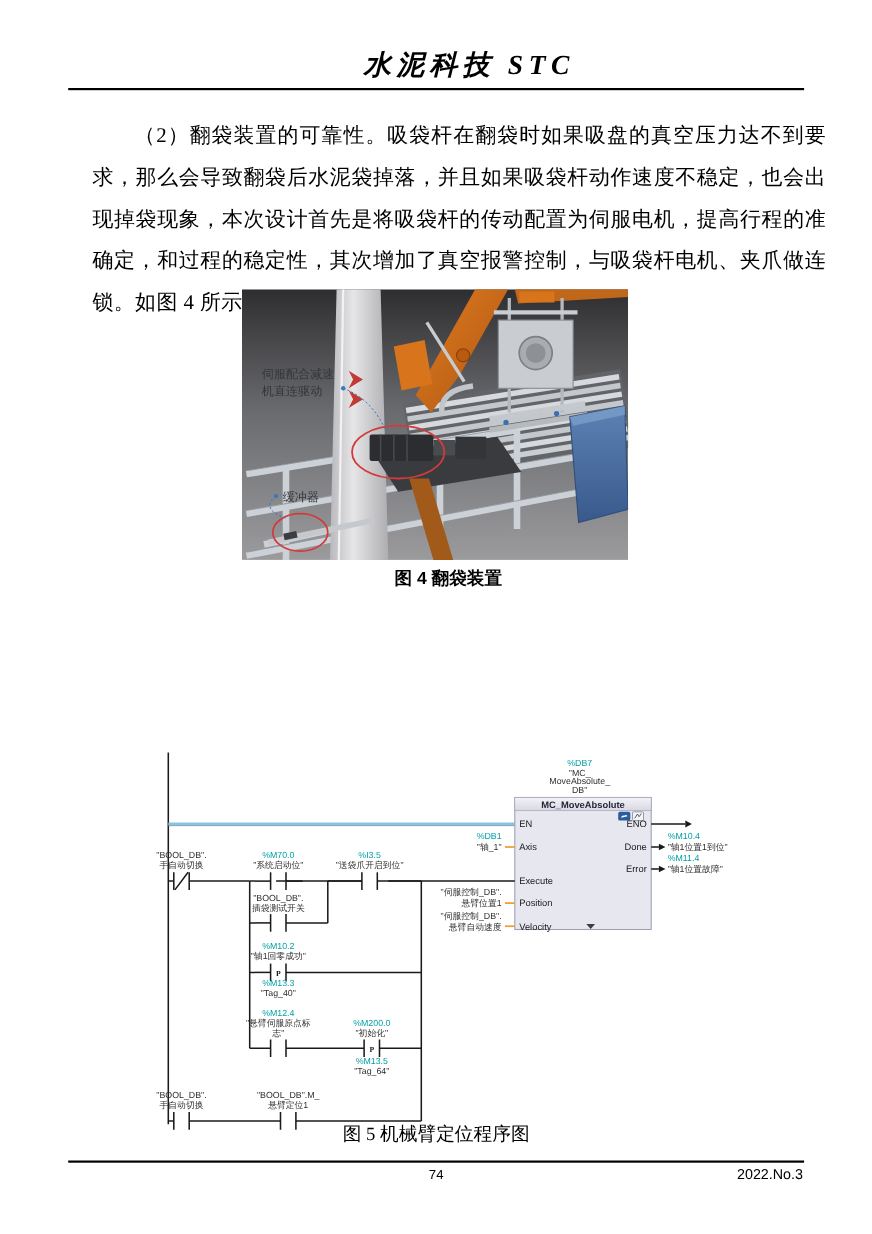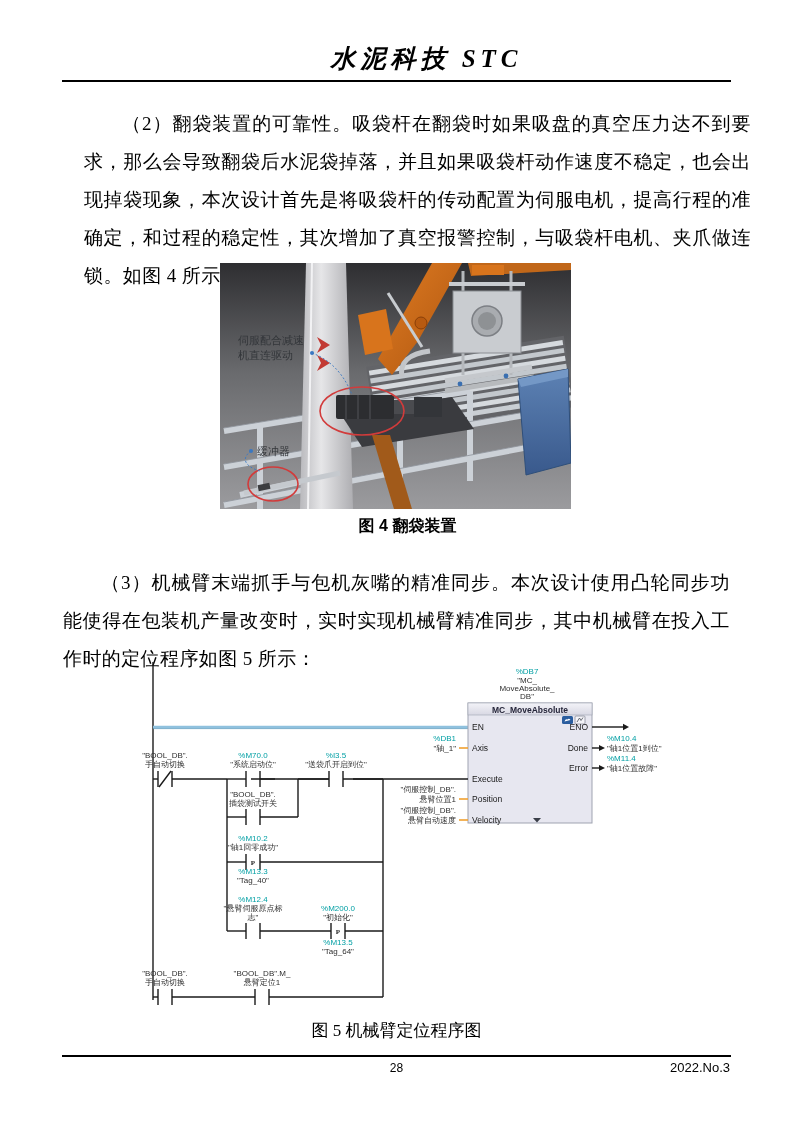--- a/index.html
+++ b/index.html
@@ -8,21 +8,21 @@
   .header-title{position:absolute;top:42px;left:0;width:100%;text-align:center;
         font-size:25px;font-weight:bold;font-style:italic;letter-spacing:5px;padding-left:30px;}
   .header-rule{position:absolute;top:80px;left:62px;width:669px;border-top:2.5px solid #000;}
   .para{position:absolute;left:63px;width:667px;font-size:19px;line-height:38px;
         text-align:justify;text-indent:2em;letter-spacing:0.4px;}
   #para-2{top:86px;margin-left:21px;}
   #para-3{top:545px;}
   .fig4-wrap{position:absolute;left:220px;top:263px;width:351px;height:231px;}
   .caption-fig4{position:absolute;top:516px;left:11px;width:100%;text-align:center;
         font-family:"Liberation Sans",sans-serif;font-weight:bold;font-size:16px;}
-  .fig5-wrap{position:absolute;left:95px;top:650px;width:640px;height:365px;}
+  .fig5-wrap{position:absolute;left:95px;top:672px;width:640px;height:365px;}
   .caption-fig5{position:absolute;top:1019px;left:0;width:100%;text-align:center;font-size:17px;}
   .footer-rule{position:absolute;top:1055px;left:62px;width:669px;border-top:2px solid #000;}
   .page-num{position:absolute;top:1061px;left:0;width:100%;text-align:center;
         font-family:"Liberation Sans",sans-serif;font-size:12px;}
   .issue{position:absolute;top:1060px;right:63px;font-family:Liberation Sans, sans-serif;font-size:13px;}
   
   .lad-t{font-family:"Liberation Sans",sans-serif;font-size:8px;}
   .addr{fill:#009FA4;}
   .nm{fill:#2e2e2e;}
   .pin{fill:#1a1a1a;font-size:8.5px;}
@@ -159,21 +159,20 @@
       <g>
         <circle cx="31" cy="188" r="2" fill="#3A78C2"></circle>
         <path d="M31,188 C20,196 26,204 40,208" stroke="#3A78C2" stroke-width="0.9" stroke-dasharray="2,2" fill="none"></path>
         <text class="ann-t" x="37" y="192">缓冲器</text>
       </g>
     </svg>
   </div>
 
   <div class="caption-fig4">图 4  翻袋装置</div>
 
-  <p class="para" id="para-3">（3）机械臂末端抓手与包机灰嘴的精准同步。本次设计使用凸轮同步功能使得在包装机产量改变时，实时实现机械臂精准同步，其中机械臂在投入工作时的定位程序如图 5 所示：</p>
 
   <div class="fig5-wrap">
     <svg width="640" height="365" viewBox="0 0 640 365">
       <defs>
         <linearGradient id="blkhdr" x1="0" y1="0" x2="0" y2="1">
           <stop offset="0" stop-color="#f3f3f8"></stop>
             <stop offset="1" stop-color="#d8d8e3"></stop>
         </linearGradient>
       </defs>
 
@@ -323,16 +322,16 @@
         <text class="lad-t nm" x="70" y="335" text-anchor="middle">手自动切换</text>
         <text class="lad-t nm" x="167" y="326" text-anchor="middle">"BOOL_DB".M_</text>
         <text class="lad-t nm" x="167" y="335" text-anchor="middle">悬臂定位1</text>
       </g>
     </svg>
   </div>
 
   <div class="caption-fig5">图 5 机械臂定位程序图</div>
 
   <div class="footer-rule"></div>
-  <div class="page-num">28</div>
+  <div class="page-num">74</div>
   <div class="issue">2022.No.3</div>
 
 </div>
 
 </body></html>

